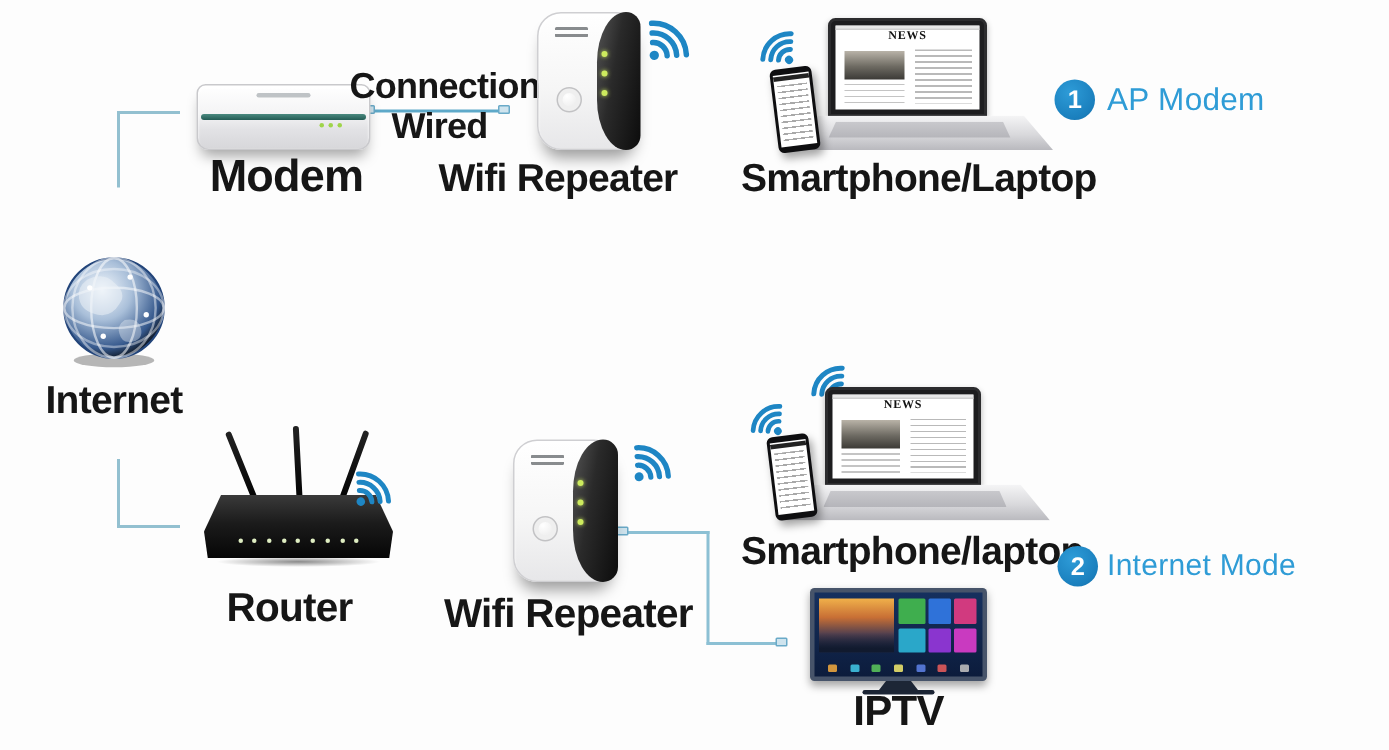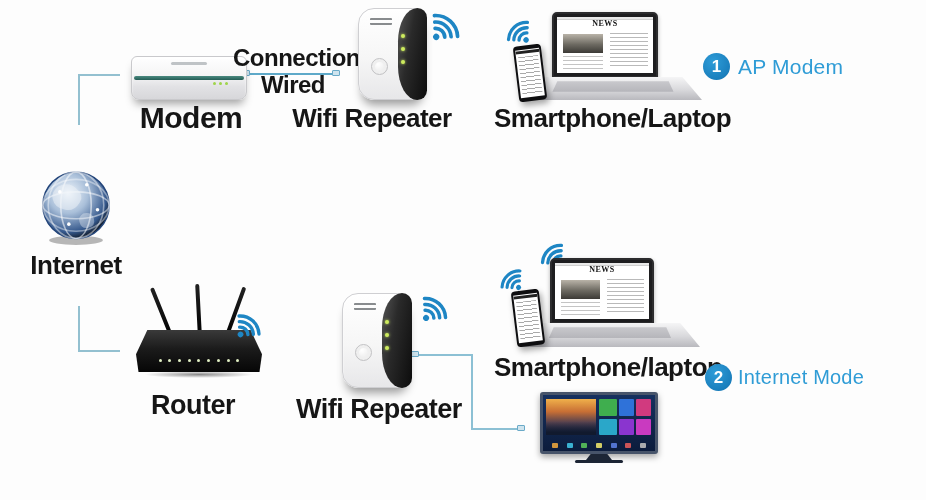--- a/index.html
+++ b/index.html
@@ -333,14 +333,15 @@
           <i style="background:#e8e06a"></i>
             <i style="background:#5a7de0"></i>
             <i style="background:#e05a5a"></i>
           <i style="background:#bbb"></i>
         </div>
       </div>
     </div>
     <div class="stand"></div>
     <div class="base"></div>
   </div>
+  <div class="lbl" style="left:544px;top:458px;width:110px;font-size:28px">IPTV</div>
 
 </div>
 
 </body></html>

